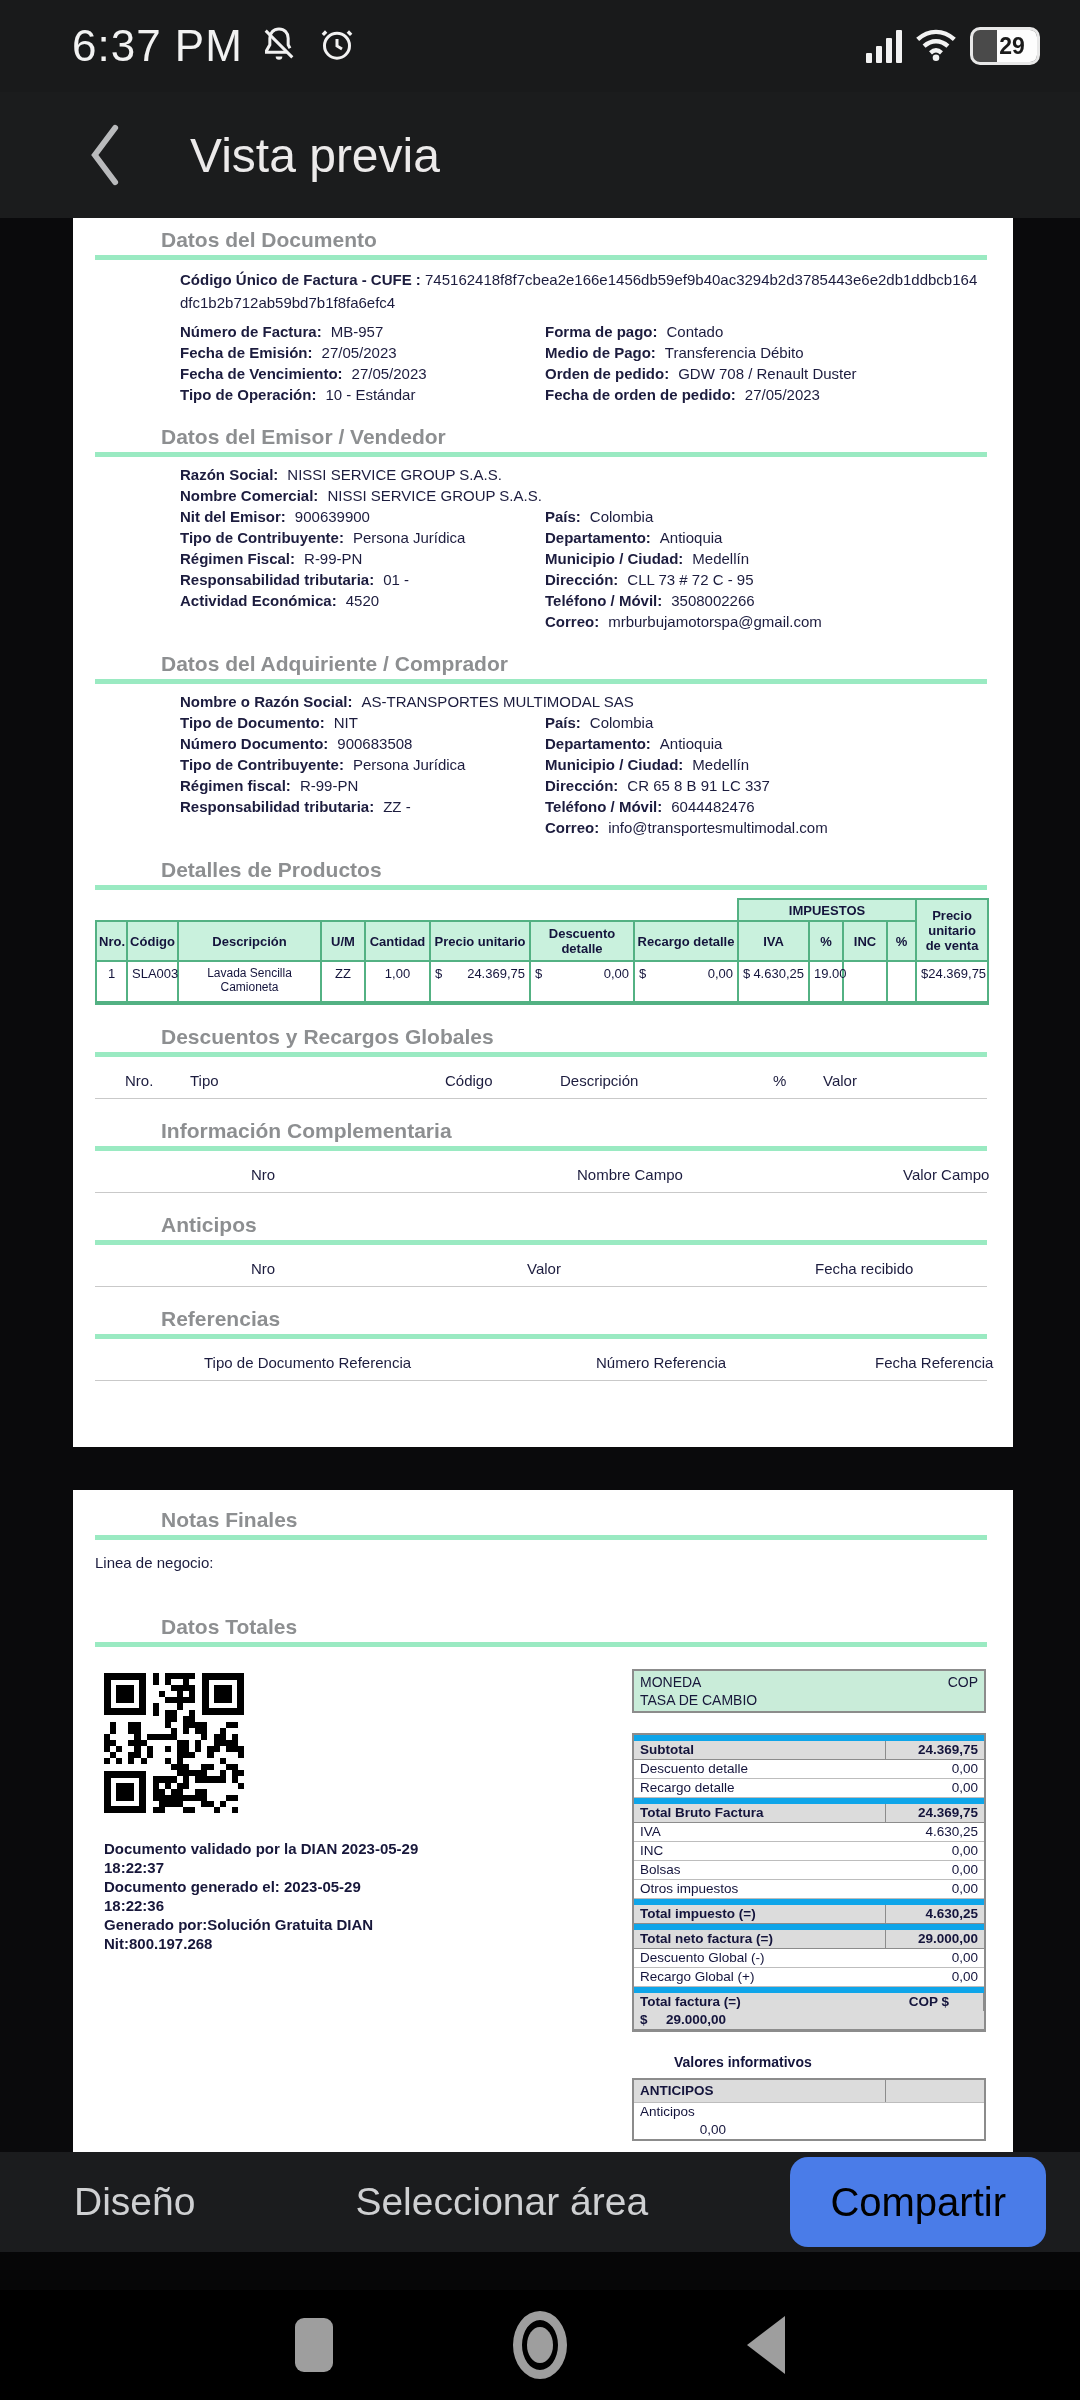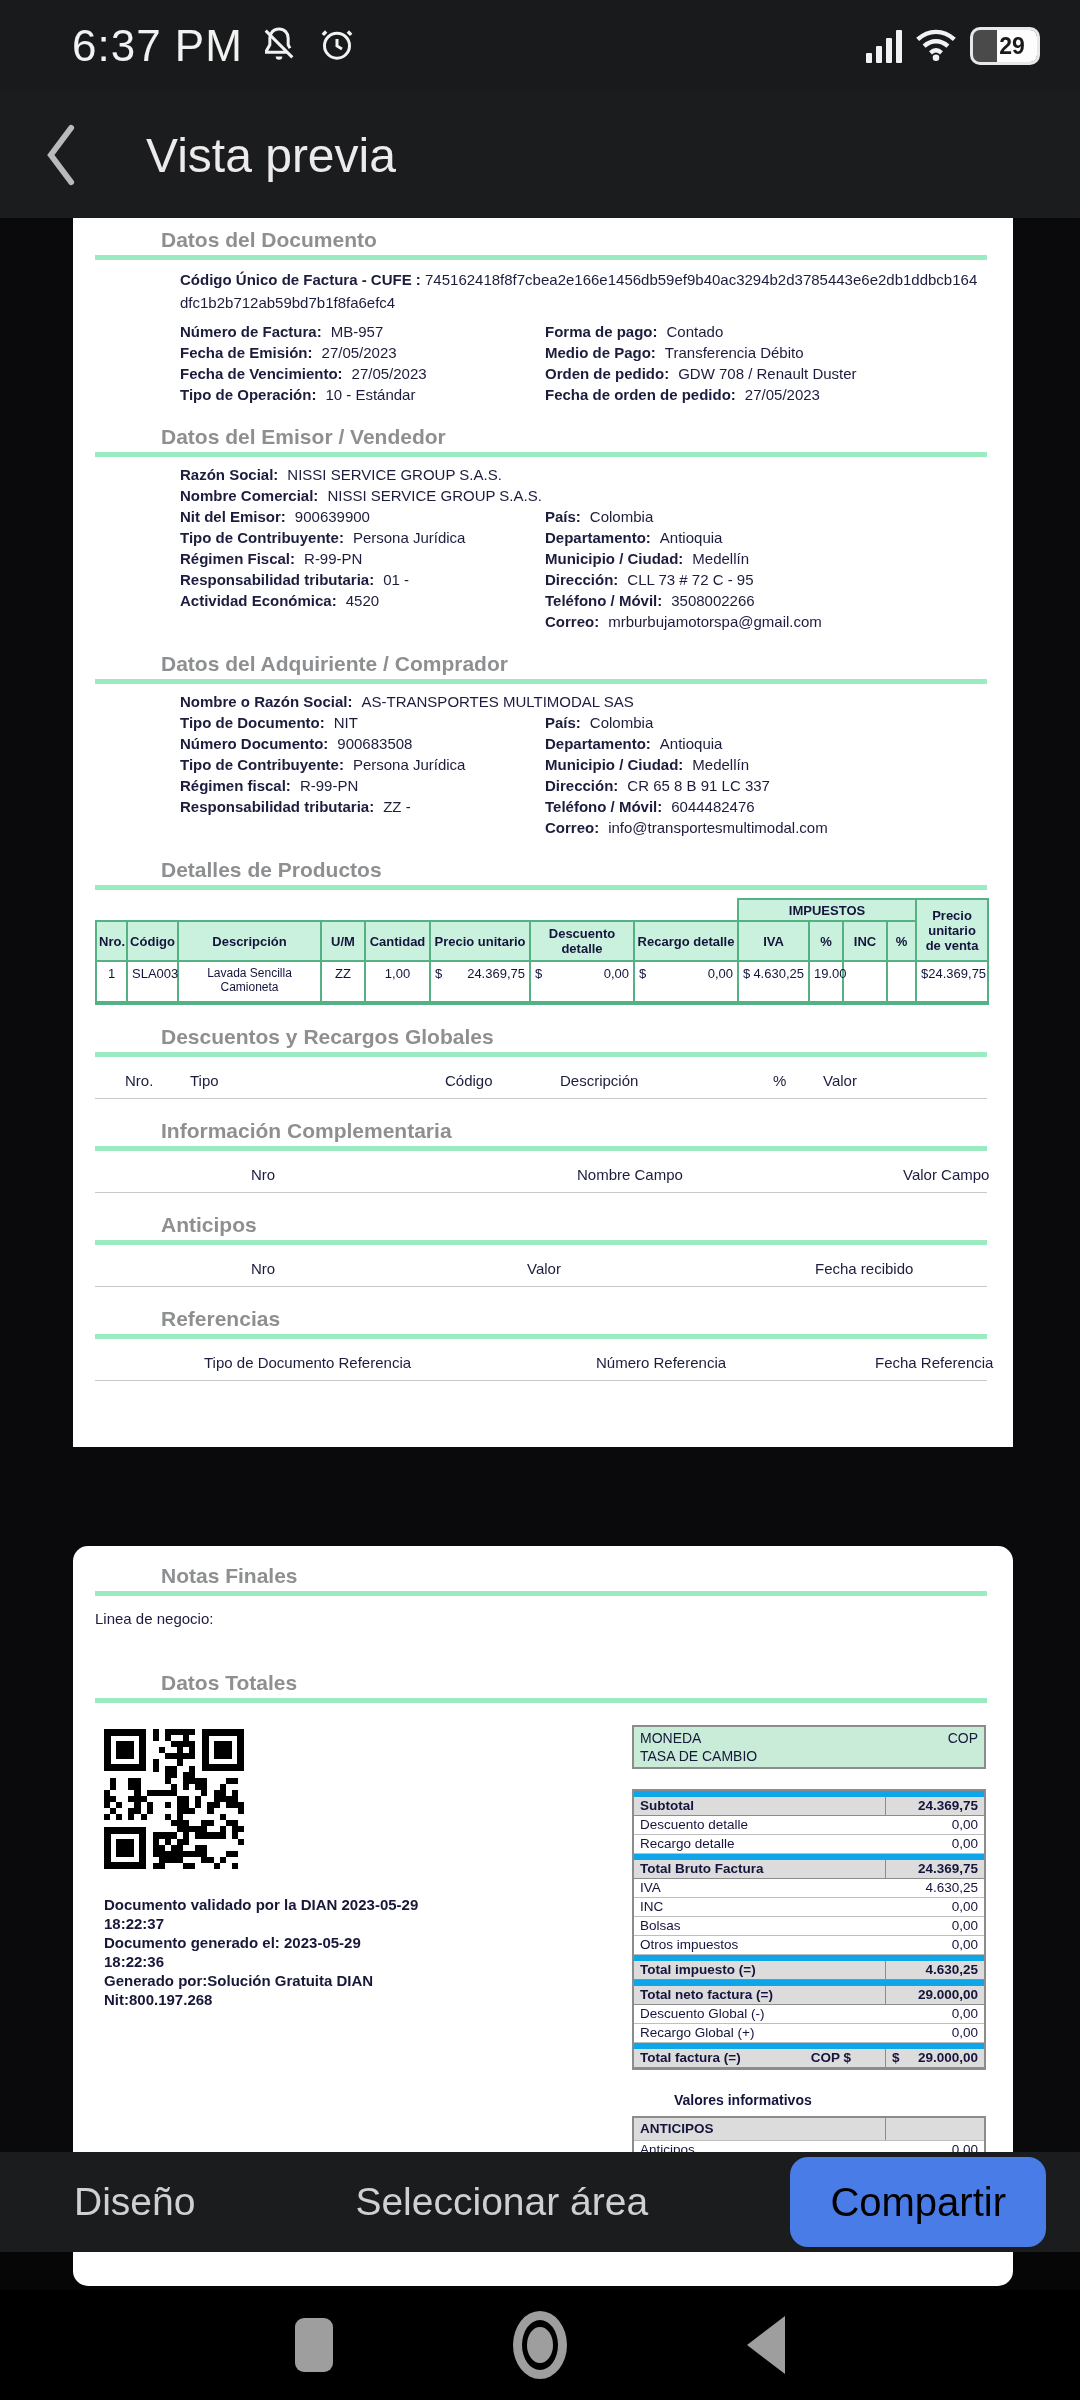--- a/index.html
+++ b/index.html
@@ -18,31 +18,31 @@
   .sig i { width:6px; background:#f2f2f2; border-radius:1px; display:block; }
   .battery { position:relative; width:70px; height:38px; border:3px solid #e8e8e8;
     border-radius:10px; display:flex; align-items:center; justify-content:center;
     background:#4a4a4a; overflow:hidden; }
   .battery .fill { position:absolute; right:0; top:0; bottom:0; width:62%; background:#fdfdfd; }
   .battery .pct { position:relative; font-size:23px; color:#1a1a1a; font-weight:700;
     margin-left:14px; }
 
   
   .app-header { position:absolute; top:92px; left:0; width:1080px; height:126px;
-    background:#1b1c1d; display:flex; align-items:center; padding-left:44px;text-align:center; }
+    background:#1b1c1d; display:flex; align-items:center; padding-left:88px;text-align:center; }
   .back-btn { width:70px; height:80px; display:flex; align-items:center; cursor:pointer; }
   .app-title { color:#eceaea; font-size:48px; font-weight:400; margin-left:32px; }
 
   
   .viewer { position:absolute; top:218px; left:0; width:1080px; height:1934px;
     background:#0a0a0c; }
   .page { position:absolute; left:73px; width:940px; background:#ffffff;
     color:#1c1c3e; overflow:hidden; }
   .page1 { top:0; height:1229px; }
-  .page2 { top:1328px; height:740px;border-radius:15px; }
+  .page2 { top:1272px; height:740px; }
 
   .sec-title { font-size:21px; font-weight:700; color:#8d8f91;
     margin:20px 30px 0 88px; line-height:24px; }
   .sec-title.first { margin-top:10px; }
   .rule { height:5px; background:#9aeac2; margin:3px 26px 0 22px; }
 
   .cufe { margin:8px 30px 0 107px; font-size:15px; line-height:23px; word-break:break-all; }
   .cufe b { font-weight:700; }
 
   .kvwrap { margin:7px 26px 0 107px; display:flex; }
@@ -95,21 +95,21 @@
   .qf.tl{left:0;top:0} .qf.tr{right:0;top:0} .qf.bl{left:0;bottom:0}
   .qr-caption { margin-top:26px; width:320px; font-size:15px; font-weight:700;
     line-height:19px; color:#17173a; }
 
   .moneda { border:2px solid #8c8c8c; background:#c9ecd9; font-size:14px;
     padding:2px 6px; color:#17173a; }
   .moneda .mrow { display:flex; justify-content:space-between; line-height:18px; }
 
   .ttable { margin-top:20px; border:2px solid #8c8c8c; font-size:13.5px; color:#14143c; }
   .trow { display:flex; line-height:18px; border-bottom:1px solid #bdbdbd; }
-  .trow:last-child { border-bottom:none; }
+  .trow:last-child { border-bottom:none;flex-direction:column; }
   .trow .tl { flex:1; padding:0 6px; }
   .trow .tv { width:28%; text-align:right; padding:0 6px; }
   .trow.em { background:#dcdcdc; font-weight:700; border-top:6px solid #0ea5e9;
     border-bottom:1px solid #8c8c8c; }
   .trow.em .tl { border-right:1px solid #8c8c8c; }
   .trow .tl.split { display:flex; justify-content:space-between; }
   .trow .tv.tvm { display:flex; justify-content:space-between; }
 
   .valores { margin-top:22px; font-size:14px; font-weight:700; color:#14143c;margin-left:42px; }
   .mini-table { margin-top:8px; border:2px solid #8c8c8c; font-size:13.5px; color:#14143c; }

